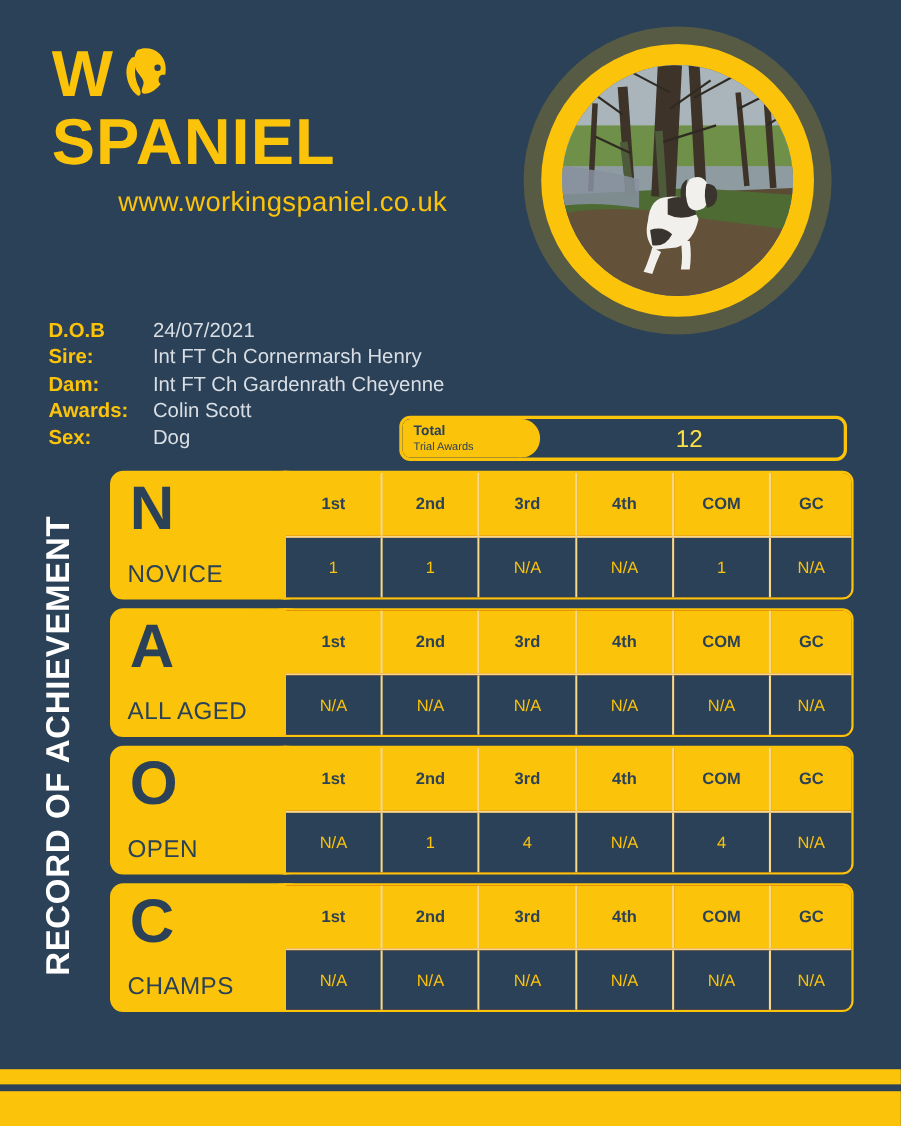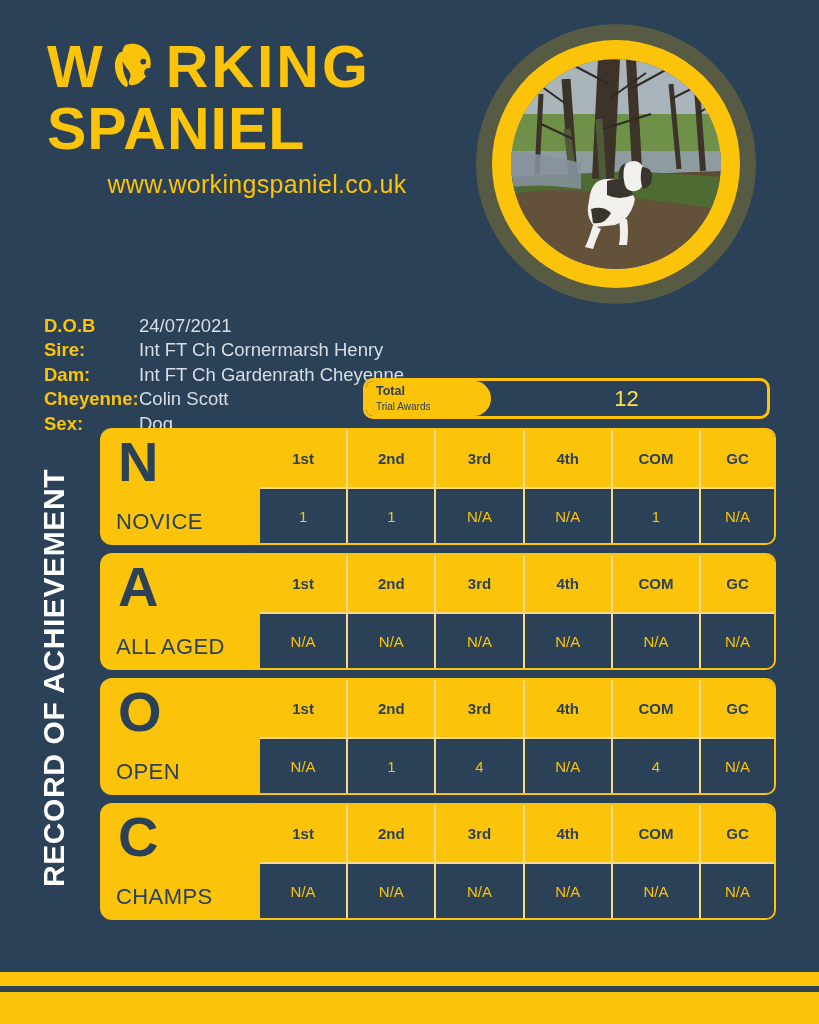--- a/index.html
+++ b/index.html
@@ -42,21 +42,21 @@
     display:flex;align-items:center;justify-content:center;
   }
   .photo{
     width:210px;height:210px;border-radius:50%;
     overflow:hidden;position:relative;
     background:#6E7C63;
   }
   .photo svg{display:block;}
 
   
-  .details{position:absolute;left:44px;top:314px;}
+  .details{position:absolute;left:44px;top:288px;}
   .det-row{display:flex;line-height:1.32;}
   .det-label{
     width:95px;color:#FBC309;font-weight:bold;font-size:18.5px;
   }
   .det-val{color:#D9DEE5;font-size:18.5px;}
 
   
   .total-bar{
     position:absolute;left:363px;top:378px;width:407px;height:41px;
     border:3px solid #FBC309;border-radius:10px;
@@ -146,21 +146,20 @@
       <span class="dog-o">
         <svg viewBox="0 0 64 64" width="58" height="58" aria-hidden="true">
           <g fill="#FBC309">
             <path d="M20 8c7-3 16-2 22 4 5 5 7 12 6 19-1 8-6 14-12 18-3 2-6 3-9 3-2 0-3-1-3-3 0-3 2-5 2-8 0-2-1-3-2-5-3-4-6-7-7-12-1-6 0-13 3-16z"></path>
             <path d="M14 16c-4 4-6 11-5 18 1 8 5 15 10 19 2 2 4 1 4-2 0-4-3-7-4-11-2-6-2-13-1-19 1-4 0-7-4-5z"></path>
             <circle cx="40" cy="26" r="3.2" fill="#2B4157"></circle>
             <path d="M46 33c3 0 6 2 6 5s-3 5-6 5-5-2-5-5 2-5 5-5z" fill="#2B4157"></path>
           </g>
         </svg>
       </span>
-      <span>RKING</span>
     </div>
     <div class="logo-line l2">SPANIEL</div>
     <div class="url">www.workingspaniel.co.uk</div>
   </div>
 
 
   <div class="photo-wrap">
     <div class="photo-ring">
       <div class="photo">
         <svg width="210" height="210" viewBox="0 0 210 210">
@@ -221,21 +220,21 @@
     </div>
     <div class="det-row">
       <div class="det-label">Sire:</div>
       <div class="det-val">Int FT Ch Cornermarsh Henry</div>
     </div>
     <div class="det-row">
       <div class="det-label">Dam:</div>
       <div class="det-val">Int FT Ch Gardenrath Cheyenne</div>
     </div>
     <div class="det-row">
-      <div class="det-label">Cheyenne:</div>
+      <div class="det-label">Awards:</div>
       <div class="det-val">Colin Scott</div>
     </div>
     <div class="det-row">
       <div class="det-label">Sex:</div>
       <div class="det-val">Dog</div>
     </div>
   </div>
 
   <div class="total-bar">
     <div class="total-left"></div>

